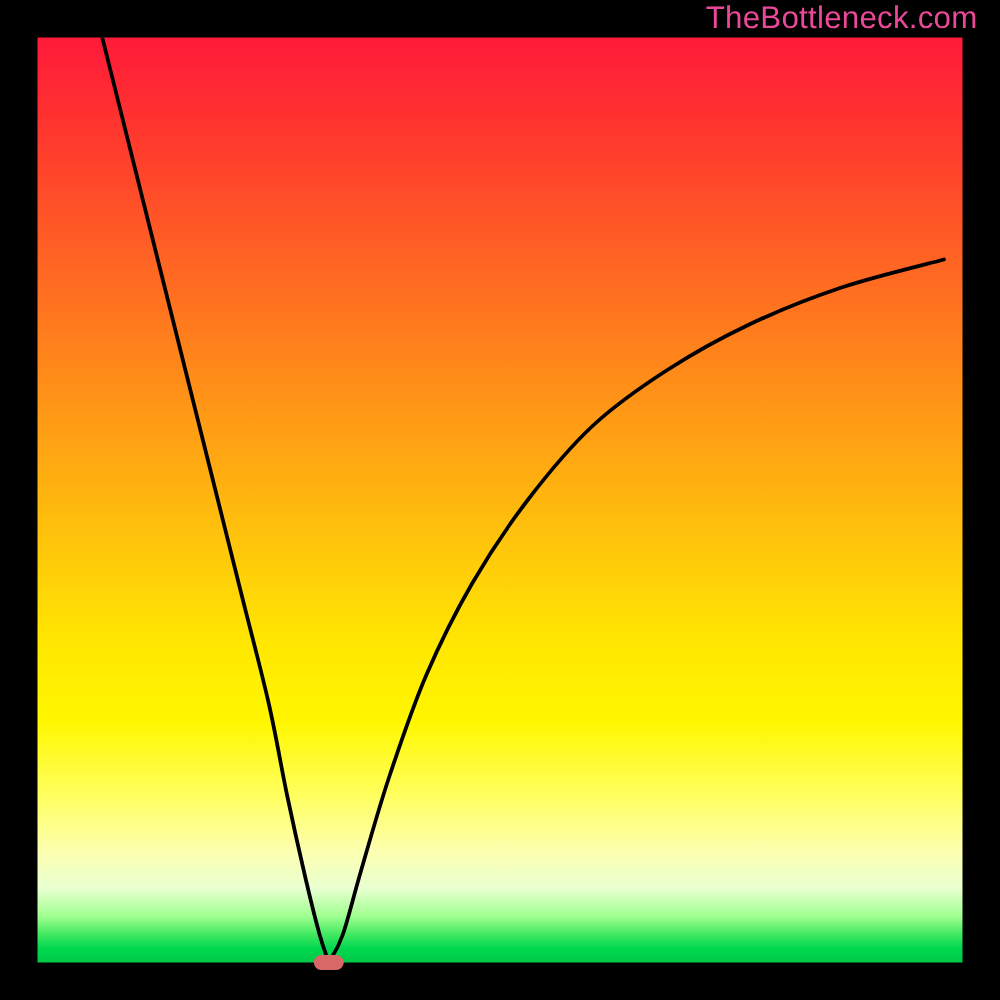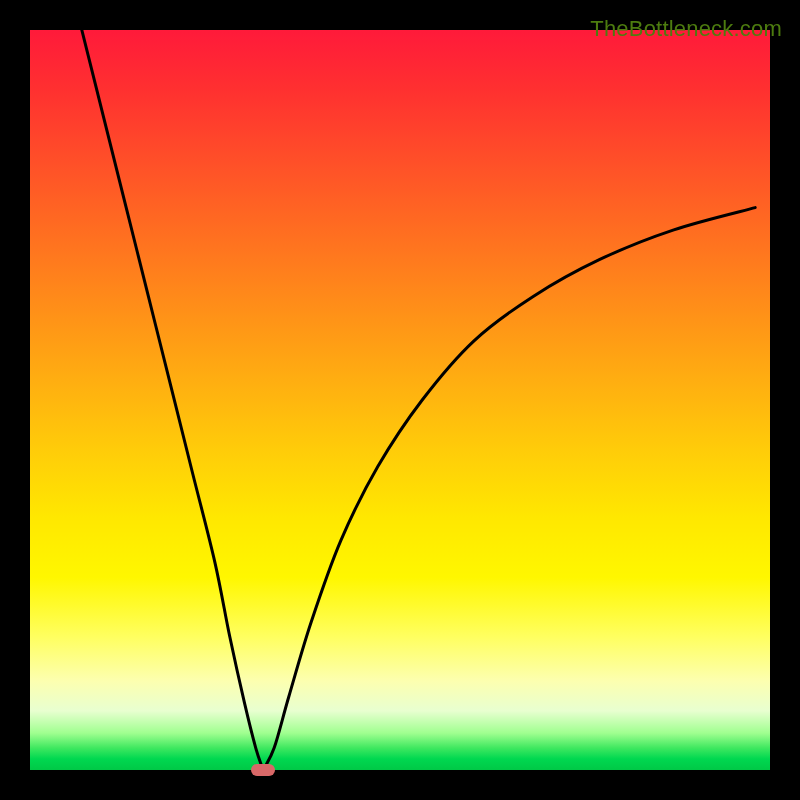--- a/index.html
+++ b/index.html
@@ -6,24 +6,24 @@
   body {
     width: 800px;
     height: 800px;
     background: #000;
     position: relative;
     font-family: Arial, sans-serif;
     overflow: hidden;
   }
   .watermark {
     position: absolute;
-    top: 16px;
+    top: 0;
     right: 18px;
-    color: #4d7c0f;
-    font-size: 22px;
+    color: #ec4899;
+    font-size: 25px;
     font-weight: 500;
     z-index: 10;
     letter-spacing: 0.2px;
   }
   .plot-area {
     position: absolute;
     left: 30px;
     top: 30px;
     width: 740px;
     height: 740px;

